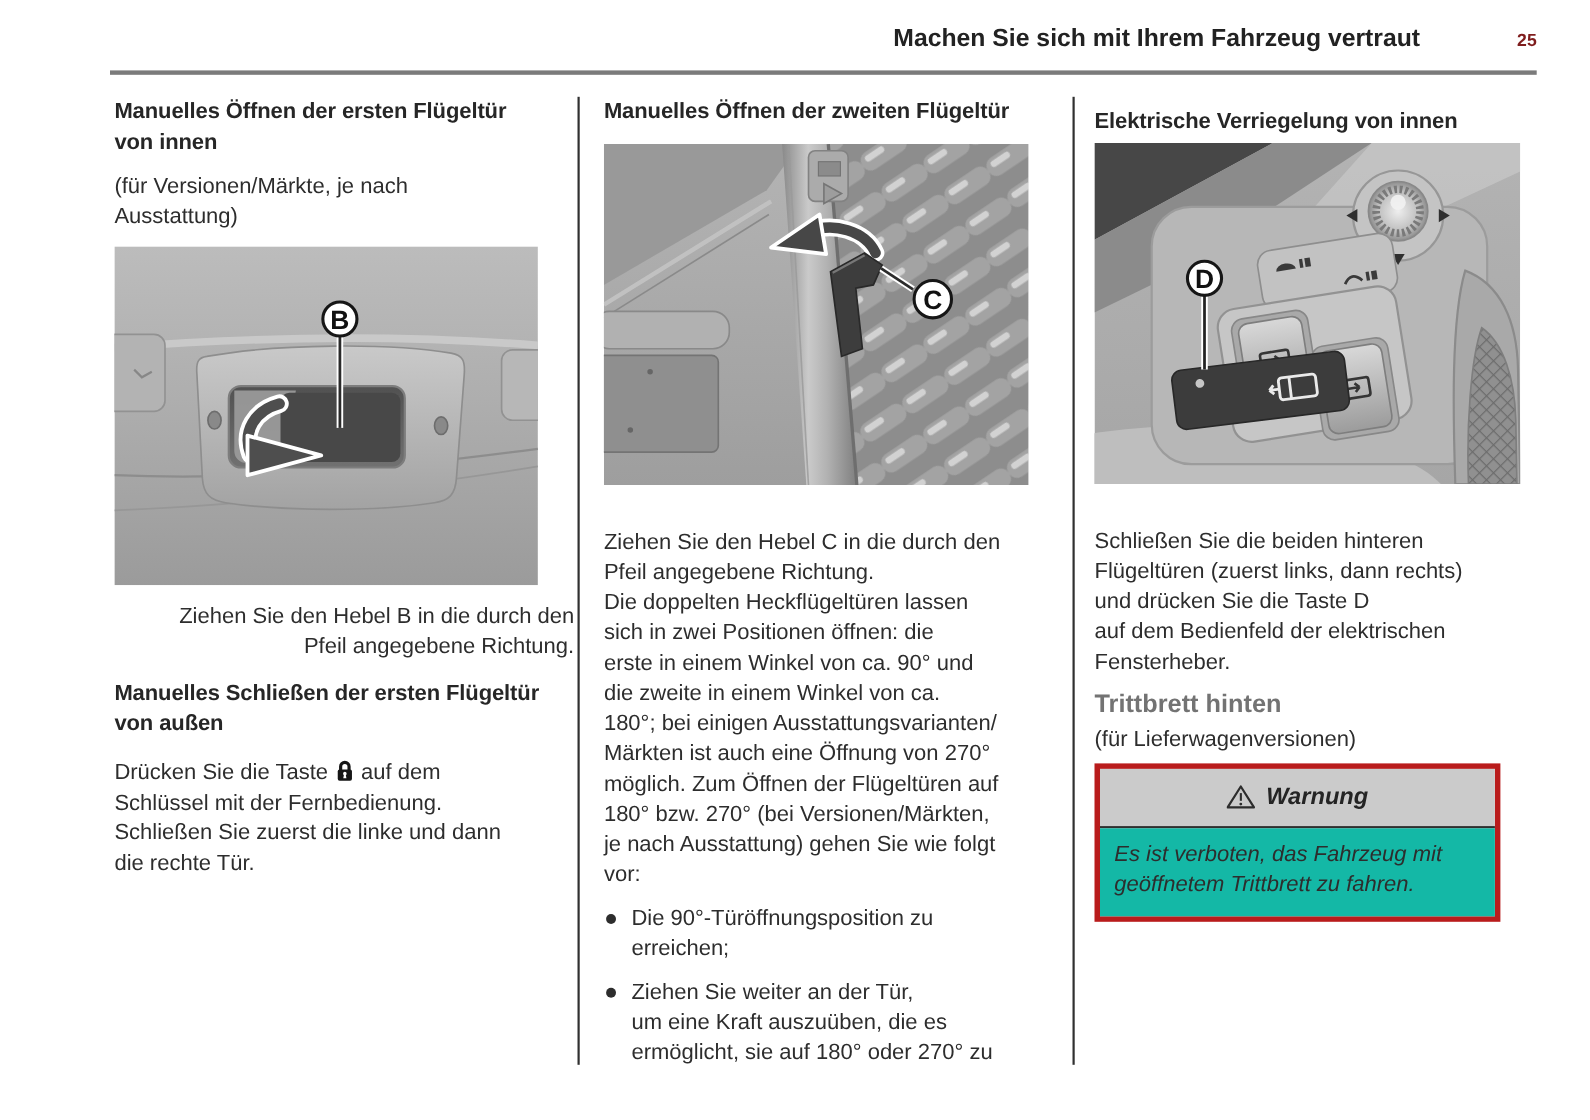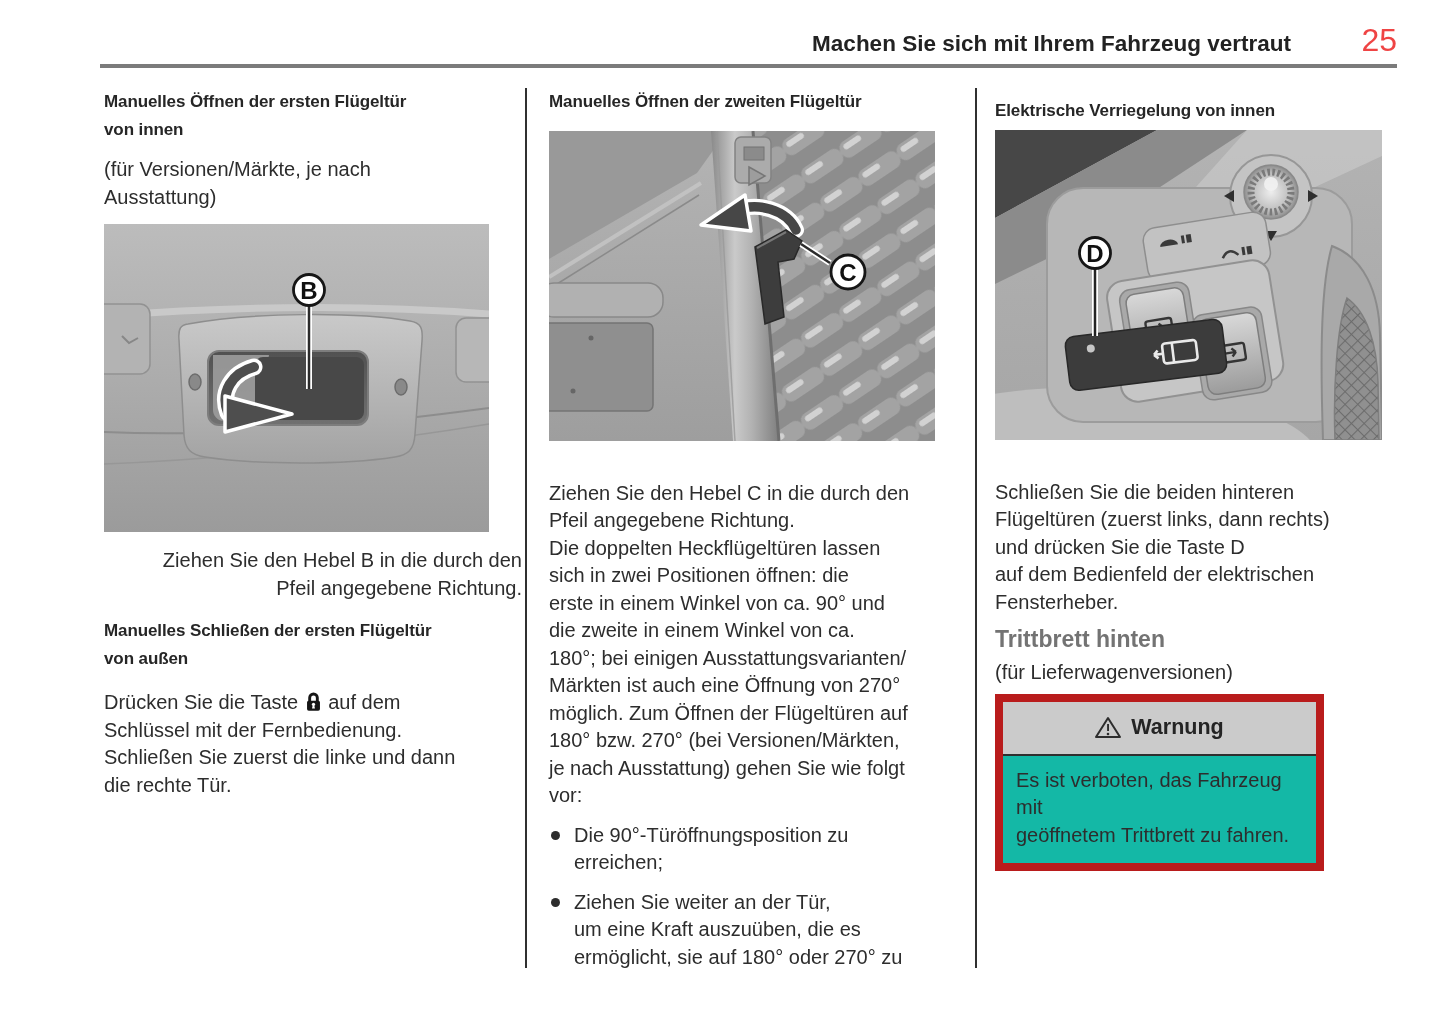--- a/index.html
+++ b/index.html
@@ -5,53 +5,53 @@
   html,body{margin:0;padding:0;}
   body{
     width:1445px;height:1018px;position:relative;background:#ffffff;
     font-family:"Liberation Sans", sans-serif;color:#2d2d2d;overflow:hidden;
   }
   .page-header{
     position:absolute;left:100px;top:22px;width:1297px;
     display:flex;justify-content:flex-end;align-items:baseline;gap:64px;
   }
   .page-title{font-size:22.5px;font-weight:bold;color:#222;}
-  .page-number{font-size:32px;font-weight:normal;color:#ef4444;min-width:42px;text-align:right;}
+  .page-number{font-size:16px;font-weight:bold;color:#7f1d1d;min-width:42px;text-align:right;}
   .header-rule{position:absolute;left:100px;top:64px;width:1297px;height:4px;background:#7b7b7b;}
   .divider{position:absolute;top:88px;height:880px;width:2px;background:#303030;}
   .divider-1{left:525px;}
   .divider-2{left:975px;}
   .col{position:absolute;top:88px;}
   .col-1{left:104px;width:418px;}
   .col-2{left:549px;width:420px;}
   .col-3{left:995px;width:405px;}
   p,h2,h3{margin:0;white-space:pre-line;}
   .body-text{font-size:20px;line-height:27.5px;}
-  .sub-heading{font-size:17px;line-height:27.5px;font-weight:bold;color:#262626;letter-spacing:-0.1px;}
+  .sub-heading{font-size:20px;line-height:27.5px;font-weight:bold;color:#262626;letter-spacing:-0.1px;}
   .section-heading{font-size:23px;line-height:29px;font-weight:bold;color:#737373;}
   .mt-note{margin-top:13px;}
   figure{margin:0;}
   svg{display:block;}
   svg text{font-family:"Liberation Sans", sans-serif;}
   .fig-1{margin-top:13px;}
   .fig-2{margin-top:15px;}
   .fig-3{margin-top:5px;}
   .para-pull-b{margin-top:15px;text-align:right;}
   .heading-close{margin-top:15px;}
   .para-key{margin-top:17px;}
   .para-pull-c{margin-top:39px;}
   .bullet-list{list-style:none;margin:7px 0 0;padding:0;}
   .bullet-list li{position:relative;padding-left:25px;margin-top:12px;font-size:20px;line-height:27.5px;white-space:pre-line;}
   .bullet-list li::before{content:"";position:absolute;left:2px;top:9px;width:9px;height:9px;border-radius:50%;background:#2d2d2d;}
   .para-continued{padding-left:20px;}
   .heading-electric{margin-top:9px;}
   .para-close-doors{margin-top:39px;}
   .heading-step{margin-top:9px;}
   .note-vans{margin-top:5px;}
-  .warning-box{margin-top:7px;border:8px solid #b91c1c;width:329px;box-sizing:border-box;}
+  .warning-box{margin-top:7px;border:5px solid #b91c1c;width:369px;box-sizing:border-box;font-style:italic;}
   .warning-header{background:#cbcbcb;border-bottom:2px solid #2f2f2f;height:52px;display:flex;align-items:center;justify-content:center;gap:10px;}
   .warning-title{font-size:21.5px;font-weight:bold;color:#242424;}
   .warning-body{padding:11px 13px 14px;font-size:20px;line-height:27.5px;white-space:pre-line;background:#14b8a6;}
   .lock-icon{display:inline-block;vertical-align:-3px;margin:0 6px 0 7px;}
 </style>
 </head>
 <body>
 
 <header class="page-header">
   <span class="page-title">Machen Sie sich mit Ihrem Fahrzeug vertraut</span>

